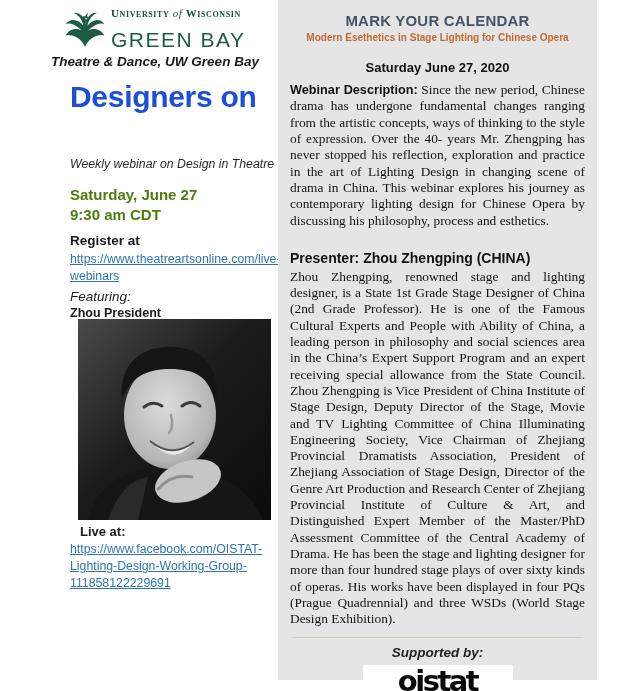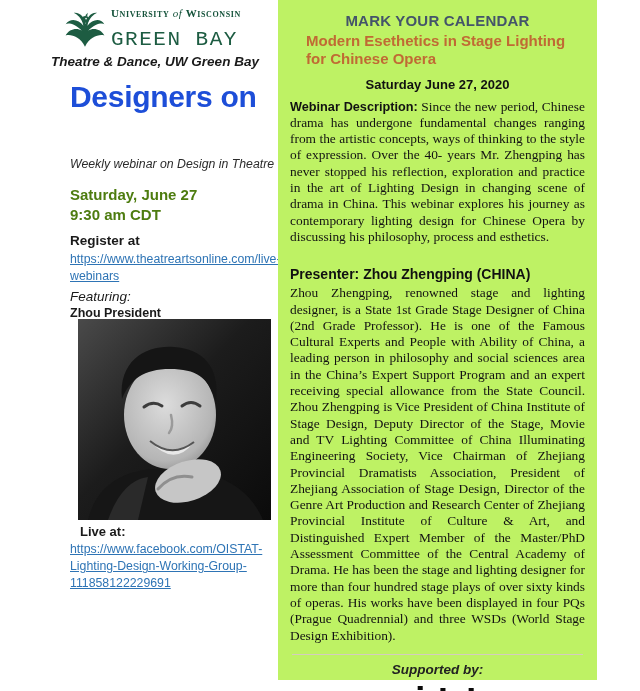--- a/index.html
+++ b/index.html
@@ -8,21 +8,21 @@
     width:640px; height:691px; position:relative; overflow:hidden;
     font-family:"Liberation Sans", sans-serif; color:#1a1a1a;
   }
 
   
   .logo-block { position:absolute; top:8px; left:64px; width:214px; display:flex; align-items:center; gap:5px; }
   .phoenix { width:42px; height:40px; flex:0 0 auto; }
   .wm { line-height:1; }
   .wm-top { font-family:"Liberation Serif", serif; font-variant:small-caps; font-size:11px; letter-spacing:0.6px; color:#14523a; font-weight:bold; }
   .wm-top .of { font-style:italic; font-variant:normal; text-transform:lowercase; font-weight:normal; }
-  .wm-bot { font-family:Liberation Mono, monospace; font-size:21px; letter-spacing:1.5px; color:#1d5c42; margin-top:10px; }
+  .wm-bot { font-family:Liberation Sans, sans-serif; font-size:21px; letter-spacing:1.5px; color:#1d5c42; margin-top:10px; }
 
   .tagline { position:absolute; top:54px; left:30px; width:250px; text-align:center;
     font-style:italic; font-weight:bold; font-size:13.5px; color:#1a1a1a; }
 
   .big-title { position:absolute; top:80px; left:70px; width:225px;
     font-size:30px; font-weight:bold; color:#1d4ed8; line-height:1.14; letter-spacing:-0.3px; }
 
   .subtitle { position:absolute; top:157px; left:70px; width:220px;
     font-style:italic; font-size:12.3px; color:#2b2b2b; }
 
@@ -37,24 +37,24 @@
   .featuring-name { font-weight:bold; font-size:12.5px; margin-top:2px; }
 
   .photo { position:absolute; top:319px; left:78px; width:193px; height:201px; background:#111; }
   .photo svg { display:block; width:100%; height:100%; }
 
   .liveat { position:absolute; top:524px; left:70px; width:218px; }
   .liveat-label { font-size:13px; font-weight:bold; margin-left:10px; margin-bottom:2px; }
 
   
   .right-panel { position:absolute; left:278px; top:0; width:319px; height:680px;
-    background:#bef264; padding:12px 12px 10px 12px; }
+    background:#e5e5e5; padding:12px 12px 10px 12px; }
 
   .kicker { text-align:center; font-size:15px; font-weight:bold; color:#44546a; letter-spacing:0.2px; }
-  .r-title { font-size:15px; font-weight:bold; color:#c06a34; line-height:1.22; margin:3px 16px 8px; }
+  .r-title { text-align:center; font-size:10px; font-weight:bold; color:#c06a34; line-height:1.22; margin:3px 16px 16px; }
   .r-date { text-align:center; font-size:13px; font-weight:bold; color:#111; margin-top:3px; }
 
   .serif-p { font-family:"Liberation Serif", serif; font-size:13.4px; line-height:16.3px;
     text-align:justify; color:#121212; }
   .desc { margin-top:7px; }
   .desc-label { font-family:"Liberation Sans", sans-serif; font-weight:bold; font-size:12.7px; }
 
   .presenter { margin-top:21px; }
   .presenter-heading { font-size:14px; font-weight:bold; color:#111; margin-bottom:3px; }
 

